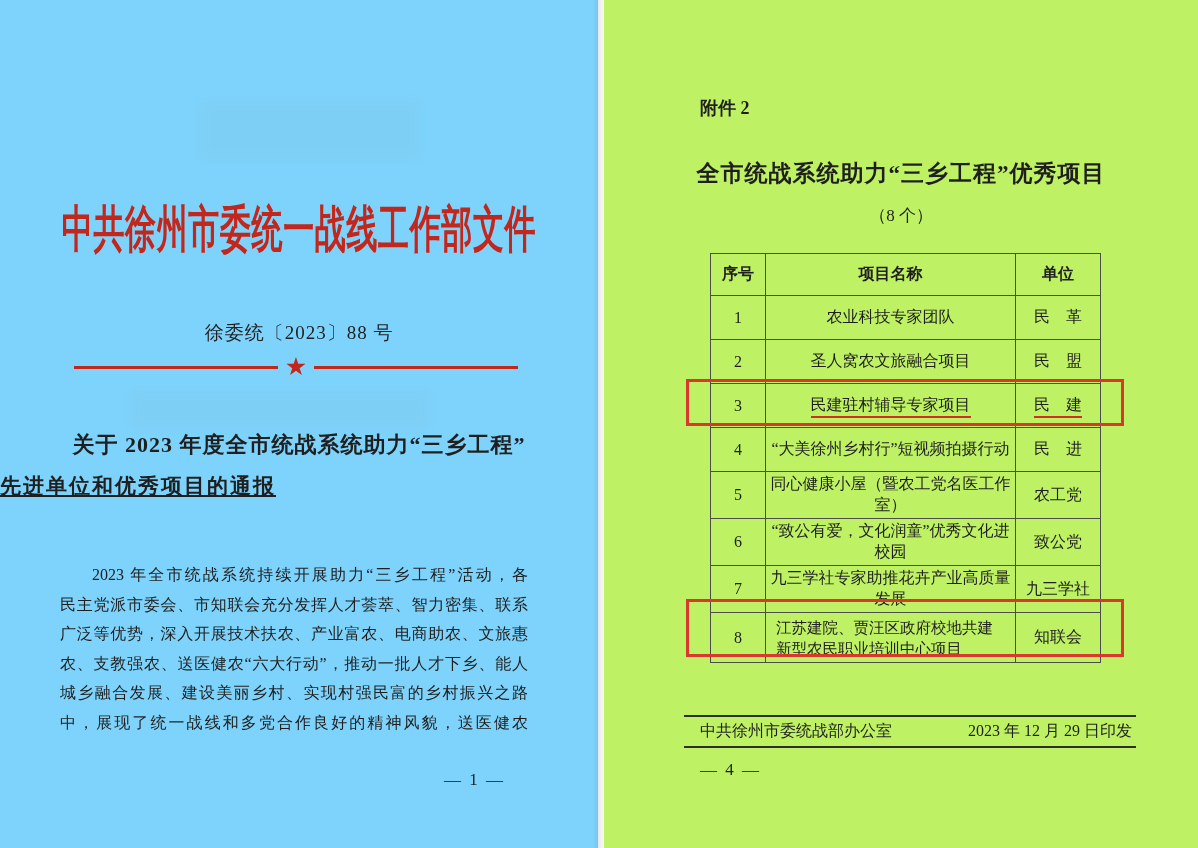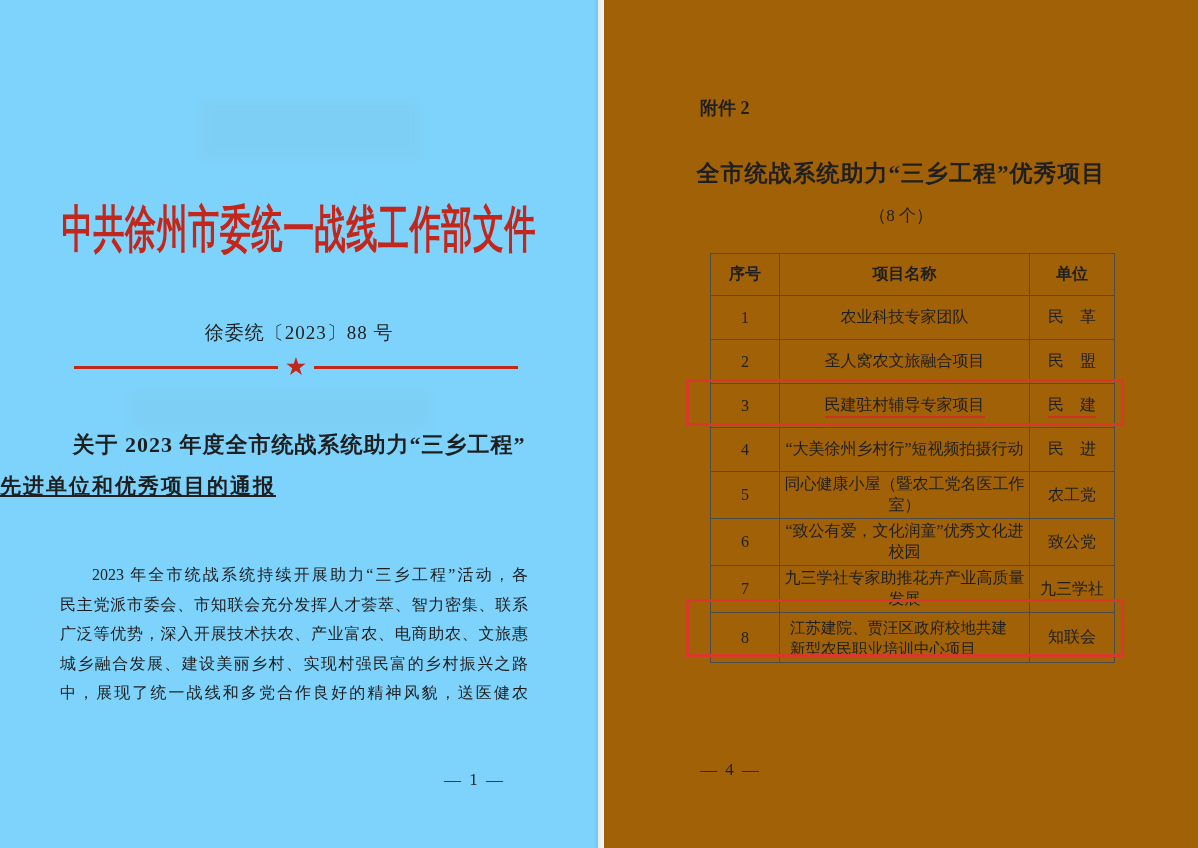--- a/index.html
+++ b/index.html
@@ -1,21 +1,21 @@
 <!DOCTYPE html>
 <html><head>
 <meta charset="utf-8">
 <style>
   * { margin:0; padding:0; box-sizing:border-box; }
   body { background:#ffffff; font-family:"Liberation Serif","DejaVu Serif",serif; color:#1f1f1f; }
   .canvas { position:relative; width:1198px; height:848px; background:#fcfcfb; overflow:hidden; }
 
   .page { position:absolute; top:0; height:848px; background:#7dd3fc; }
   .page-left  { left:0; width:598px; }
-  .page-right { left:604px; width:594px; background:#a16207; }
+  .page-right { left:604px; width:594px; background:#bef264; }
   .seam { position:absolute; top:0; left:593px; width:12px; height:848px;
           background:linear-gradient(90deg, rgba(0,0,0,0) 0%, rgba(0,0,0,0.075) 45%, rgba(0,0,0,0) 100%); }
 
   .artifact { position:absolute; background:#9a9a9a; opacity:0.06; filter:blur(4px); border-radius:6px; }
 
   
   .org-title { position:absolute; top:196px; left:50%;
                transform:translateX(-50%) scaleX(0.62); transform-origin:center;
                white-space:nowrap; font-size:50px; font-weight:bold; letter-spacing:1px; }
   .doc-number { position:absolute; top:320px; width:100%; text-align:center;
@@ -41,21 +41,21 @@
              font-size:23px; font-weight:bold; letter-spacing:1px; }
   .r-subtitle { position:absolute; top:204px; width:100%; text-align:center; font-size:17px; }
 
   .table-wrap { position:absolute; top:253px; left:106px; width:390px; }
   table.projects { border-collapse:collapse; width:390px; table-layout:fixed; }
   .projects th, .projects td { border:1.2px solid #4c4c4c; text-align:center;
              vertical-align:middle; font-size:16px; padding:2px 4px; }
   .projects th { font-weight:bold; height:42px; }
   .projects td { height:44px; }
   .projects tr.tall td { height:50px; }
-  .col-no { width:69px;margin-left:32px; }
+  .col-no { width:55px;margin-left:32px; }
   .col-project { width:250px; }
   .col-unit { width:85px; }
   td.col-project.left { text-align:left; padding:2px 10px; line-height:21px; font-size:15.5px; }
   .u-red { border-bottom:2.5px solid #cd3123; padding-bottom:3px; }
 
   .hl-box { position:absolute; left:-24px; width:calc(100% + 48px);
             border:3px solid #d8392a; pointer-events:none; }
   .hl-row3 { top:126px; height:47px; }
   .hl-row8 { top:346px; height:58px; }
 
@@ -85,20 +85,21 @@
     </div>
 
     <div class="doc-title-1">关于 2023 年度全市统战系统助力“三乡工程”</div>
     <div class="doc-title-2">先进单位和优秀项目的通报</div>
 
 
     <div class="body-lines">
         <div class="body-line">2023 年全市统战系统持续开展助力“三乡工程”活动，各</div>
         <div class="body-line">民主党派市委会、市知联会充分发挥人才荟萃、智力密集、联系</div>
         <div class="body-line">广泛等优势，深入开展技术扶农、产业富农、电商助农、文旅惠</div>
+        <div class="body-line">农、支教强农、送医健农“六大行动”，推动一批人才下乡、能人</div>
         <div class="body-line">城乡融合发展、建设美丽乡村、实现村强民富的乡村振兴之路</div>
         <div class="body-line">中，展现了统一战线和多党合作良好的精神风貌，送医健农</div>
       </div>
 
     <div class="page-num-left">— 1 —</div>
   </div>
 
   <div class="seam"></div>
 
   <div class="page page-right">
@@ -158,17 +159,21 @@
               <td class="col-no">8</td>
               <td class="col-project left"><span>江苏建院、贾汪区政府校地共建新型农民职业培训中心项目</span></td>
               <td class="col-unit"><span>知联会</span></td>
             </tr>
           </tbody>
       </table>
       <div class="hl-box hl-row3"></div>
       <div class="hl-box hl-row8"></div>
     </div>
 
+    <div class="footer-rule">
+      <span>中共徐州市委统战部办公室</span>
+      <span>2023 年 12 月 29 日印发</span>
+    </div>
 
     <div class="page-num-right">— 4 —</div>
   </div>
 
 </div>
 
 </body></html>

